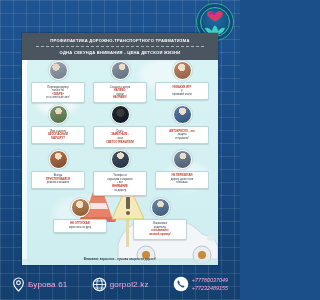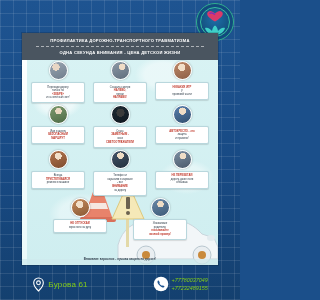--- a/index.html
+++ b/index.html
@@ -120,21 +120,21 @@
   .caption{
     position:absolute;left:0;bottom:4px;width:100%;
     text-align:center;font-size:3px;color:#33424f;
     z-index:3;font-weight:bold;
   }
 
   
   .footer{
     position:absolute;left:0;top:268px;width:240px;height:32px;
     display:flex;align-items:center;justify-content:space-around;
-    color:#84cc16;z-index:5;
+    color:#f9a8d4;z-index:5;
   }
   .f-item{display:flex;align-items:center;gap:3px;}
   .f-ico{flex:none;}
   .f-text{font-size:8px;letter-spacing:.2px;}
   .f-phones{display:flex;flex-direction:column;line-height:8px;}
   .f-phones span{font-size:5.4px;font-style:italic;}
 </style>
 </head>
 <body>
 
@@ -330,20 +330,30 @@
 <div class="footer">
 
   <div class="f-item">
     <svg class="f-ico" width="13" height="15" viewBox="0 0 13 15">
       <path d="M6.5 1 C9.2 1 11.3 3.1 11.3 5.8 C11.3 9.4 6.5 14 6.5 14 C6.5 14 1.7 9.4 1.7 5.8 C1.7 3.1 3.8 1 6.5 1 Z" fill="none" stroke="#ffffff" stroke-width="1.1"></path>
       <circle cx="6.5" cy="5.8" r="1.9" fill="none" stroke="#ffffff" stroke-width="1.1"></circle>
     </svg>
     <div class="f-text">Бурова 61</div>
   </div>
 
+  <div class="f-item">
+    <svg class="f-ico" width="15" height="15" viewBox="0 0 15 15">
+      <circle cx="7.5" cy="7.5" r="6.3" fill="none" stroke="#ffffff" stroke-width="1.1"></circle>
+      <ellipse cx="7.5" cy="7.5" rx="2.7" ry="6.3" fill="none" stroke="#ffffff" stroke-width=".9"></ellipse>
+      <line x1="1.3" y1="7.5" x2="13.7" y2="7.5" stroke="#ffffff" stroke-width=".9"></line>
+      <line x1="2.6" y1="4" x2="12.4" y2="4" stroke="#ffffff" stroke-width=".8"></line>
+      <line x1="2.6" y1="11" x2="12.4" y2="11" stroke="#ffffff" stroke-width=".8"></line>
+    </svg>
+    <div class="f-text">gorpol2.kz</div>
+  </div>
 
   <div class="f-item">
     <svg class="f-ico" width="16" height="16" viewBox="0 0 16 16">
       <circle cx="8" cy="8" r="7.3" fill="#ffffff"></circle>
       <path d="M5.2 4.2 C4.2 5.2 4.2 6.6 5.4 8.2 C6.6 9.8 8.2 11 9.6 11.4 C10.6 11.7 11.2 11.2 11.6 10.4 L9.8 9.2 C9.4 9.7 9 9.9 8.5 9.6 C7.7 9.1 6.9 8.3 6.5 7.5 C6.2 7 6.4 6.6 6.9 6.2 Z" fill="#1e5491"></path>
     </svg>
     <div class="f-phones">
       <span>+77780037049</span>
       <span>+77232489155</span>
     </div>

